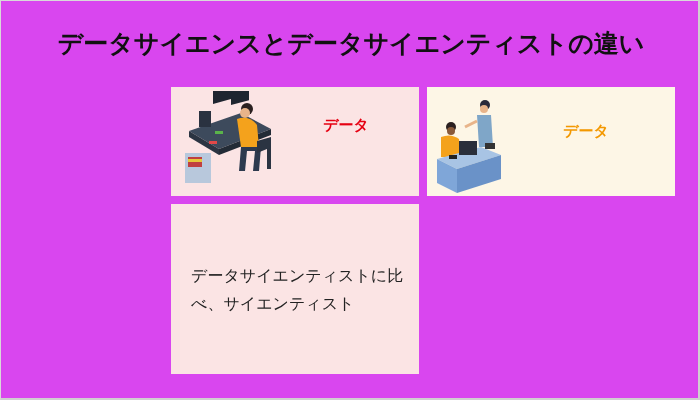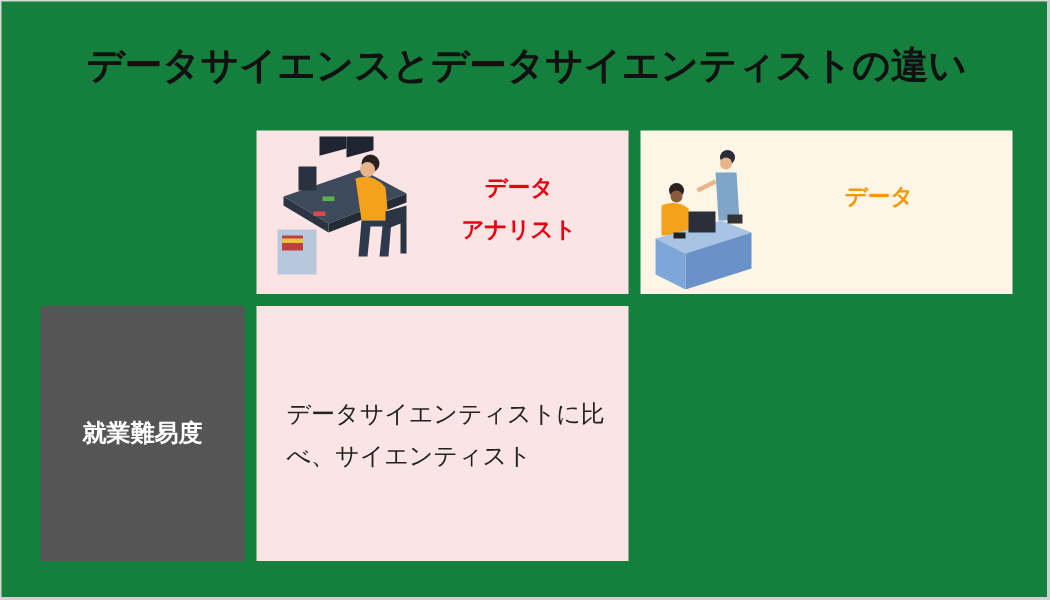--- a/index.html
+++ b/index.html
@@ -1,17 +1,17 @@
 <!DOCTYPE html>
 <html><head>
 <meta charset="utf-8">
 <style>
   * { margin:0; padding:0; box-sizing:border-box; }
   body { width:700px; height:400px; background:#fff; font-family:"DejaVu Sans", sans-serif; overflow:hidden; }
-  .frame { position:absolute; left:0; top:0; width:700px; height:400px; border:1px solid #d9d9d9; border-right:2px solid #d0d0d0; border-bottom:2px solid #d0d0d0; background:#15803d; }
+  .frame { position:absolute; left:0; top:0; width:700px; height:400px; border:1px solid #d9d9d9; border-right:2px solid #d0d0d0; border-bottom:2px solid #d0d0d0; background:#d946ef; }
   .title { position:absolute; left:0; top:26px; width:700px; text-align:center; font-size:25px; font-weight:bold; color:#111; letter-spacing:0px; }
   .cell { position:absolute; }
   .pink { background:#fbe4e4; }
   .cream { background:#fdf6e6; }
   .dark { background:#555555; }
   .hdr-a { left:170px; top:86px; width:248px; height:109px; }
   .hdr-b { left:426px; top:86px; width:248px; height:109px; }
   .row-label { left:26px; top:203px; width:136px; height:170px; display:flex; align-items:center; justify-content:center; color:#fff; font-weight:bold; font-size:16px; }
   .body-a { left:170px; top:203px; width:248px; height:170px; }
   .body-b { left:426px; top:203px; width:248px; height:170px; }
@@ -44,21 +44,20 @@
       <rect x="9" y="66" width="14" height="10" fill="#c04040"></rect>
       <rect x="9" y="68" width="14" height="3" fill="#e6c83a"></rect>
       <circle cx="68" cy="18" r="6" fill="#2a2020"></circle>
       <circle cx="66" cy="22" r="5" fill="#e8b48a"></circle>
       <path d="M58,28 Q70,24 78,34 L80,56 L62,56 Z" fill="#f4a21c"></path>
       <path d="M62,56 L60,80 L66,80 L68,60 L76,60 L74,80 L80,80 L82,56 Z" fill="#2d3a4e"></path>
       <polygon points="78,50 92,46 92,78 88,78 88,58 78,62" fill="#2b3442"></polygon>
     </svg>
     <div class="hdr-text">
       <div>データ</div>
-      <div>アナリスト</div>
     </div>
   </div>
 
   <div class="cell cream hdr-b">
     <svg class="illus" viewBox="0 0 72 100">
       <circle cx="52" cy="12" r="5" fill="#2a2a3a"></circle>
       <circle cx="51" cy="16" r="4" fill="#e8b48a"></circle>
       <path d="M44,22 L58,22 L60,54 L46,54 Z" fill="#7fa6c8"></path>
       <line x1="44" y1="28" x2="32" y2="34" stroke="#e8b48a" stroke-width="3"></line>
       <circle cx="18" cy="34" r="5" fill="#2a2020"></circle>
@@ -69,21 +68,20 @@
       <polygon points="24,76 68,62 68,86 24,100" fill="#6a92c8"></polygon>
       <rect x="26" y="48" width="18" height="14" fill="#2a2f3a"></rect>
       <rect x="52" y="50" width="10" height="6" fill="#333"></rect>
       <rect x="16" y="62" width="8" height="4" fill="#222"></rect>
     </svg>
     <div class="hdr-text">
       <div>データ</div>
     </div>
   </div>
 
-  <div class="cell dark row-label">就業難易度</div>
 
   <div class="cell pink body-a">
     <div class="body-text">
       <div>データサイエンティストに比</div>
       <div>べ、サイエンティスト</div>
     </div>
   </div>
 
 </div>
 

